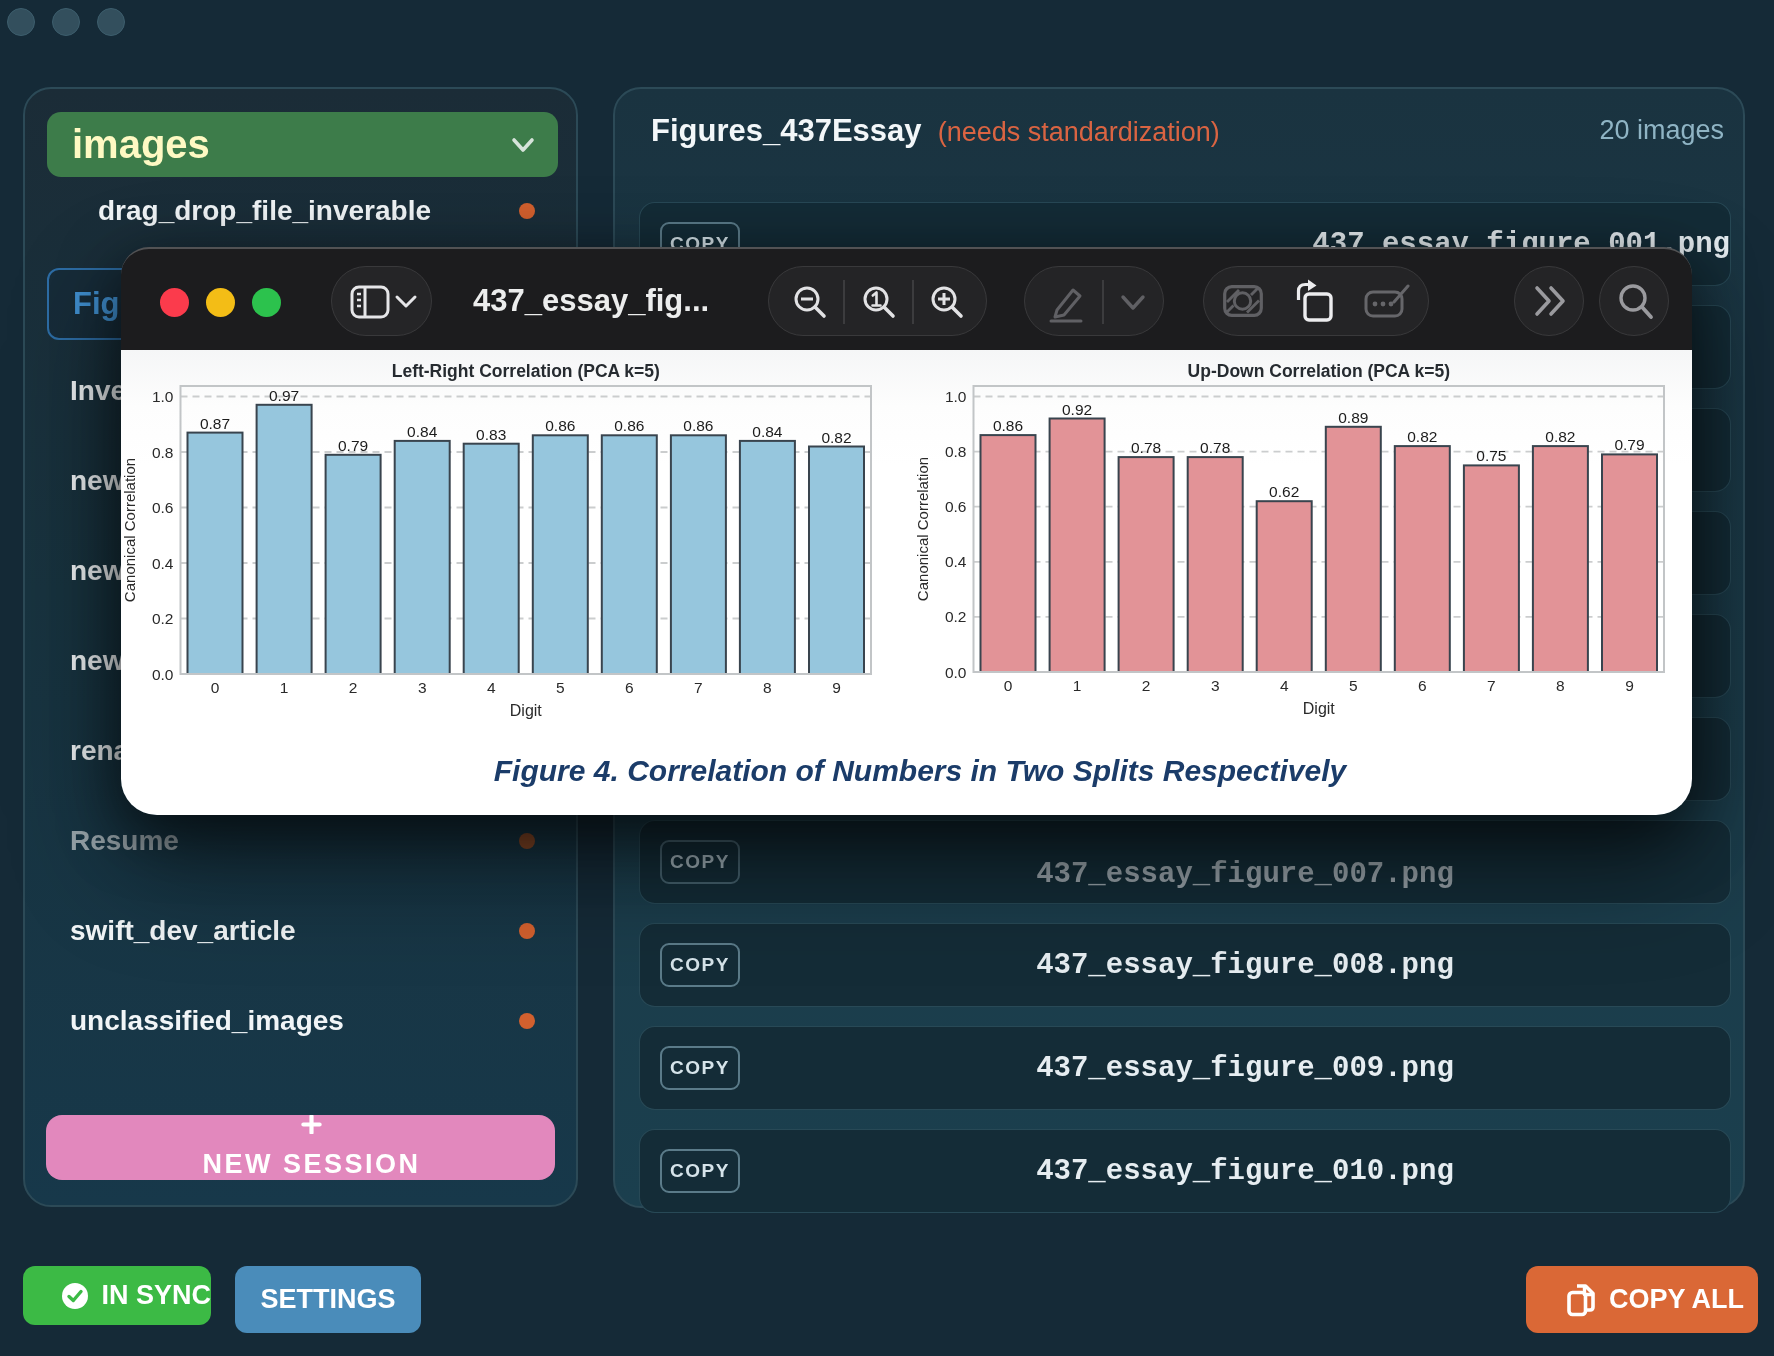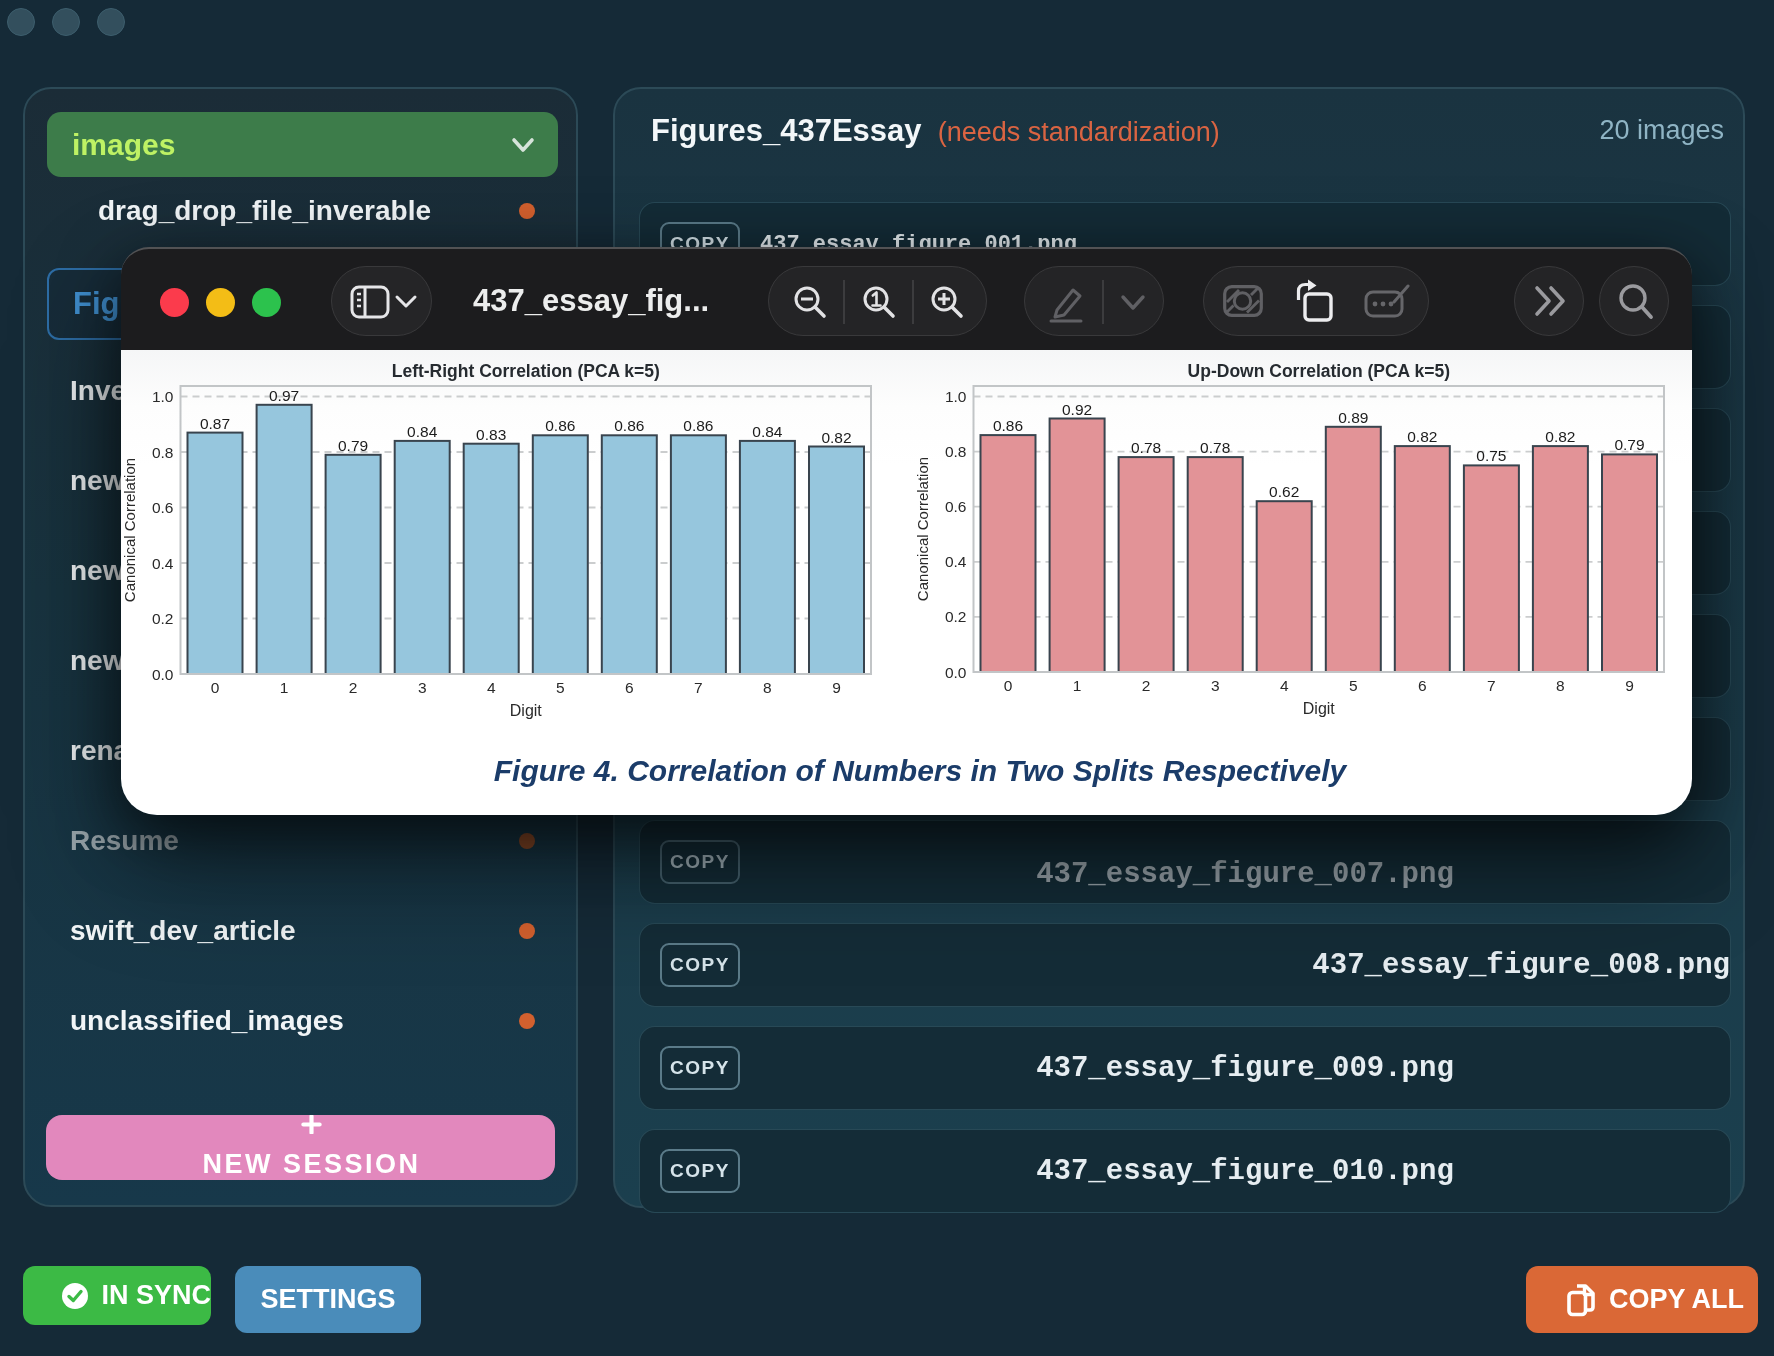--- a/index.html
+++ b/index.html
@@ -10,21 +10,21 @@
 <body>
 <div class="page">
 
 <div style="position:absolute;left:7px;top:8px;width:28px;height:28px;border-radius:50%;background:#334f5d;border:1px solid #3d5e6d;"></div>
 <div style="position:absolute;left:52px;top:8px;width:28px;height:28px;border-radius:50%;background:#334f5d;border:1px solid #3d5e6d;"></div>
 <div style="position:absolute;left:97px;top:8px;width:28px;height:28px;border-radius:50%;background:#334f5d;border:1px solid #3d5e6d;"></div>
 
 <div style="position:absolute;left:23px;top:87px;width:555px;height:1120px;border-radius:28px;border:2px solid #2c4a57;background:linear-gradient(180deg,#1b2c37 0%,#18333f 45%,#17384a 100%);">
 
   <div style="position:absolute;left:22px;top:23px;width:511px;height:65px;border-radius:14px;background:#3d7c4a;">
-    <div style="position:absolute;left:25px;top:0;height:54px;line-height:65px;font-size:30px;font-weight:700;color:#bef264;">images</div>
+    <div style="position:absolute;left:25px;top:0;height:54px;line-height:65px;font-size:40px;font-weight:700;color:#fef9c3;">images</div>
     <svg style="position:absolute;right:22px;top:20px;" width="26" height="26" viewBox="0 0 26 26">
           <path d="M4 8 L13 18 L22 8" fill="none" stroke="#d6e3da" stroke-width="3.6" stroke-linecap="round" stroke-linejoin="round"></path>
         </svg>
   </div>
 
   <div style="position:absolute;left:22px;top:179px;width:511px;height:72px;border-radius:12px;border:2px solid #2d6da5;background:rgba(20,40,58,0.35);">
     <div style="position:absolute;left:24px;top:0;height:68px;line-height:68px;font-size:31px;font-weight:600;color:#4191d2;">Figures_437Essay</div>
   </div>
   <div style="position:absolute;left:45px;top:102px;height:40px;line-height:40px;font-size:28px;font-weight:600;color:#f1f5f7;margin-left:28px;">drag_drop_file_inverable</div>
 <div style="position:absolute;left:494px;top:114px;width:16px;height:16px;border-radius:50%;background:#d2602e;"></div>
@@ -46,21 +46,21 @@
         </svg>
     <span style="font-size:27px;font-weight:700;letter-spacing:2.5px;color:#fff;">NEW SESSION</span>
   </div>
 </div>
 
 <div style="position:absolute;left:613px;top:87px;width:1132px;height:1121px;border-radius:28px;border:2px solid #2c4a57;background:linear-gradient(180deg,#1a3340 0%,#1b3c4a 65%,#1b3f4e 100%);">
   <div style="position:absolute;left:36px;top:24px;font-size:31px;font-weight:700;color:#f3f7f9;">Figures_437Essay <span style="font-size:27px;font-weight:400;color:#da6442;">&nbsp;(needs standardization)</span></div>
   <div style="position:absolute;right:19px;top:26px;font-size:27px;font-weight:400;color:#8fb4c4;">20 images</div>
   <div style="position:absolute;left:24px;top:113px;width:1092px;height:84px;background:#142c37;border:1.5px solid rgba(100,160,180,0.25);border-radius:16px;">
 <div style="position:absolute;left:20px;top:19px;width:80px;height:44px;border:2px solid rgba(150,190,205,0.55);border-radius:9px;display:flex;align-items:center;justify-content:center;font-size:19px;font-weight:700;letter-spacing:1.5px;color:#d6e4ea;">COPY</div>
-<div style="position:absolute;left:120px;right:0;top:0;height:84px;line-height:84px;text-align:left;font-family:'Liberation Mono',monospace;font-size:22px;font-weight:600;color:#e6edf1;">437_essay_figure_001.png</div>
+<div style="position:absolute;left:110px;right:0;top:0;height:84px;line-height:84px;text-align:right;font-family:'Liberation Mono',monospace;font-size:29px;font-weight:600;color:#e6edf1;">437_essay_figure_001.png</div>
 </div>
 <div style="position:absolute;left:24px;top:216px;width:1092px;height:84px;background:#142c37;border:1.5px solid rgba(100,160,180,0.25);border-radius:16px;">
 <div style="position:absolute;left:20px;top:19px;width:80px;height:44px;border:2px solid rgba(150,190,205,0.55);border-radius:9px;display:flex;align-items:center;justify-content:center;font-size:19px;font-weight:700;letter-spacing:1.5px;color:#d6e4ea;">COPY</div>
 <div style="position:absolute;left:120px;right:0;top:0;height:84px;line-height:84px;text-align:center;font-family:'Liberation Mono',monospace;font-size:29px;font-weight:600;color:#e6edf1;">437_essay_figure_002.png</div>
 </div>
 <div style="position:absolute;left:24px;top:319px;width:1092px;height:84px;background:#142c37;border:1.5px solid rgba(100,160,180,0.25);border-radius:16px;">
 <div style="position:absolute;left:20px;top:19px;width:80px;height:44px;border:2px solid rgba(150,190,205,0.55);border-radius:9px;display:flex;align-items:center;justify-content:center;font-size:19px;font-weight:700;letter-spacing:1.5px;color:#d6e4ea;">COPY</div>
 <div style="position:absolute;left:120px;right:0;top:0;height:84px;line-height:84px;text-align:center;font-family:'Liberation Mono',monospace;font-size:29px;font-weight:600;color:#e6edf1;">437_essay_figure_003.png</div>
 </div>
 <div style="position:absolute;left:24px;top:422px;width:1092px;height:84px;background:#142c37;border:1.5px solid rgba(100,160,180,0.25);border-radius:16px;">
@@ -74,21 +74,21 @@
 <div style="position:absolute;left:24px;top:628px;width:1092px;height:84px;background:#142c37;border:1.5px solid rgba(100,160,180,0.25);border-radius:16px;">
 <div style="position:absolute;left:20px;top:19px;width:80px;height:44px;border:2px solid rgba(150,190,205,0.55);border-radius:9px;display:flex;align-items:center;justify-content:center;font-size:19px;font-weight:700;letter-spacing:1.5px;color:#d6e4ea;">COPY</div>
 <div style="position:absolute;left:120px;right:0;top:0;height:84px;line-height:84px;text-align:center;font-family:'Liberation Mono',monospace;font-size:29px;font-weight:600;color:#e6edf1;">437_essay_figure_006.png</div>
 </div>
 <div style="position:absolute;left:24px;top:731px;width:1092px;height:84px;background:#142c37;border:1.5px solid rgba(100,160,180,0.25);border-radius:16px;">
 <div style="position:absolute;left:20px;top:19px;width:80px;height:44px;border:2px solid rgba(150,185,200,0.38);border-radius:9px;display:flex;align-items:center;justify-content:center;font-size:19px;font-weight:700;letter-spacing:1.5px;color:#9fb0b8;">COPY</div>
 <div style="position:absolute;left:120px;right:0;top:12px;height:84px;line-height:84px;text-align:center;font-family:'Liberation Mono',monospace;font-size:29px;font-weight:600;color:#97a2a9;">437_essay_figure_007.png</div>
 </div>
 <div style="position:absolute;left:24px;top:834px;width:1092px;height:84px;background:#142c37;border:1.5px solid rgba(100,160,180,0.25);border-radius:16px;">
 <div style="position:absolute;left:20px;top:19px;width:80px;height:44px;border:2px solid rgba(150,190,205,0.55);border-radius:9px;display:flex;align-items:center;justify-content:center;font-size:19px;font-weight:700;letter-spacing:1.5px;color:#d6e4ea;">COPY</div>
-<div style="position:absolute;left:120px;right:0;top:0;height:84px;line-height:84px;text-align:right;font-family:'Liberation Mono',monospace;font-size:29px;font-weight:600;color:#e6edf1;">437_essay_figure_008.png</div>
+<div style="position:absolute;left:120px;right:0;top:0;height:84px;line-height:84px;text-align:center;font-family:'Liberation Mono',monospace;font-size:29px;font-weight:600;color:#e6edf1;">437_essay_figure_008.png</div>
 </div>
 <div style="position:absolute;left:24px;top:937px;width:1092px;height:84px;background:#142c37;border:1.5px solid rgba(100,160,180,0.25);border-radius:16px;">
 <div style="position:absolute;left:20px;top:19px;width:80px;height:44px;border:2px solid rgba(150,190,205,0.55);border-radius:9px;display:flex;align-items:center;justify-content:center;font-size:19px;font-weight:700;letter-spacing:1.5px;color:#d6e4ea;">COPY</div>
 <div style="position:absolute;left:120px;right:0;top:0;height:84px;line-height:84px;text-align:center;font-family:'Liberation Mono',monospace;font-size:29px;font-weight:600;color:#e6edf1;">437_essay_figure_009.png</div>
 </div>
 <div style="position:absolute;left:24px;top:1040px;width:1092px;height:84px;background:#142c37;border:1.5px solid rgba(100,160,180,0.25);border-radius:16px;">
 <div style="position:absolute;left:20px;top:19px;width:80px;height:44px;border:2px solid rgba(150,190,205,0.55);border-radius:9px;display:flex;align-items:center;justify-content:center;font-size:19px;font-weight:700;letter-spacing:1.5px;color:#d6e4ea;">COPY</div>
 <div style="position:absolute;left:120px;right:0;top:0;height:84px;line-height:84px;text-align:center;font-family:'Liberation Mono',monospace;font-size:29px;font-weight:600;color:#e6edf1;">437_essay_figure_010.png</div>
 </div>
 </div>

